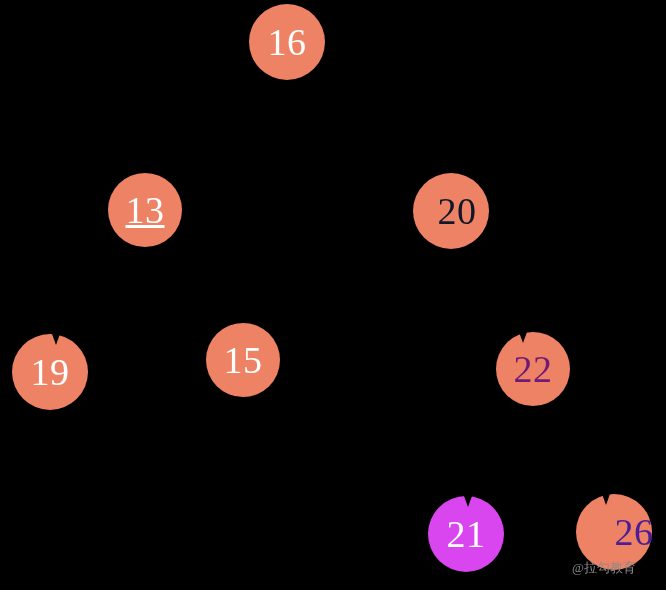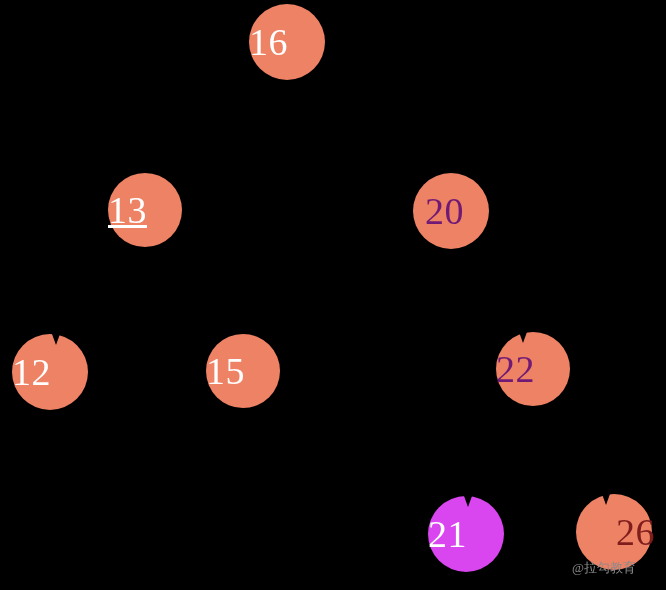--- a/index.html
+++ b/index.html
@@ -14,21 +14,21 @@
     background: #000000;
     overflow: hidden;
     font-family: "Liberation Serif", "DejaVu Serif", serif;
   }
   .node {
     position: absolute;
     border-radius: 50%;
     background: #ee8265;
     display: flex;
     align-items: center;
-    justify-content: flex-start;
+    justify-content: center;
     box-sizing: border-box;
   }
   .node-label {
     color: #ffffff;
     font-size: 38px;
     line-height: 1;
     letter-spacing: 0.5px;
     user-select: none;
     font-family: "Liberation Serif", "DejaVu Serif", serif;
   }
@@ -65,36 +65,36 @@
       <line x1="533" y1="369" x2="614" y2="532" stroke="#000000" stroke-width="7"></line>
     </svg>
     <div id="nodes-layer">
       <div class="node" style="left: 249px; top: 4px; width: 76px; height: 76px; background: rgb(238, 130, 101);">
         <span class="node-label" style="color: rgb(255, 255, 255);">16</span>
       </div>
       <div class="node" style="left: 108px; top: 173px; width: 74px; height: 74px; background: rgb(238, 130, 101);">
         <span class="node-label" style="color: rgb(255, 255, 255); text-decoration: underline;">13</span>
       </div>
       <div class="node" style="left: 413px; top: 173px; width: 76px; height: 76px; background: rgb(238, 130, 101);">
-        <span class="node-label" style="color: #701a75; margin-left: 12px;">20</span>
+        <span class="node-label" style="color: #0f172a; margin-left: 12px;">20</span>
       </div>
       <div class="node" style="left: 12px; top: 334px; width: 76px; height: 76px; background: rgb(238, 130, 101);">
-        <span class="node-label" style="color: rgb(255, 255, 255);">12</span>
+        <span class="node-label" style="color: rgb(255, 255, 255);">19</span>
         <span class="notch" style="left: 40px;"></span>
       </div>
-      <div class="node" style="left: 206px; top: 334px; width: 74px; height: 74px; background: rgb(238, 130, 101);">
+      <div class="node" style="left: 206px; top: 323px; width: 74px; height: 74px; background: rgb(238, 130, 101);">
         <span class="node-label" style="color: rgb(255, 255, 255);">15</span>
       </div>
       <div class="node" style="left: 496px; top: 332px; width: 74px; height: 74px; background: rgb(238, 130, 101);">
         <span class="node-label" style="color: #701a75;">22</span>
         <span class="notch" style="left: 23px;"></span>
       </div>
       <div class="node" style="left: 428px; top: 496px; width: 76px; height: 76px; background: #d946ef;">
         <span class="node-label" style="color: rgb(255, 255, 255);">21</span>
         <span class="notch" style="left: 36px;"></span>
       </div>
       <div class="node" style="left: 576px; top: 494px; width: 76px; height: 76px; background: rgb(238, 130, 101);">
-        <span class="node-label" style="color: #7f1d1d; margin-left: 40px;">26</span>
+        <span class="node-label" style="color: #4c1d95; margin-left: 40px;">26</span>
         <span class="notch" style="left: 26px;"></span>
       </div>
     </div>
   <div class="watermark" style="left: 572px; top: 559px; color: rgb(138, 138, 138);">@拉勾教育</div>
 </div>
 
 </body></html>

